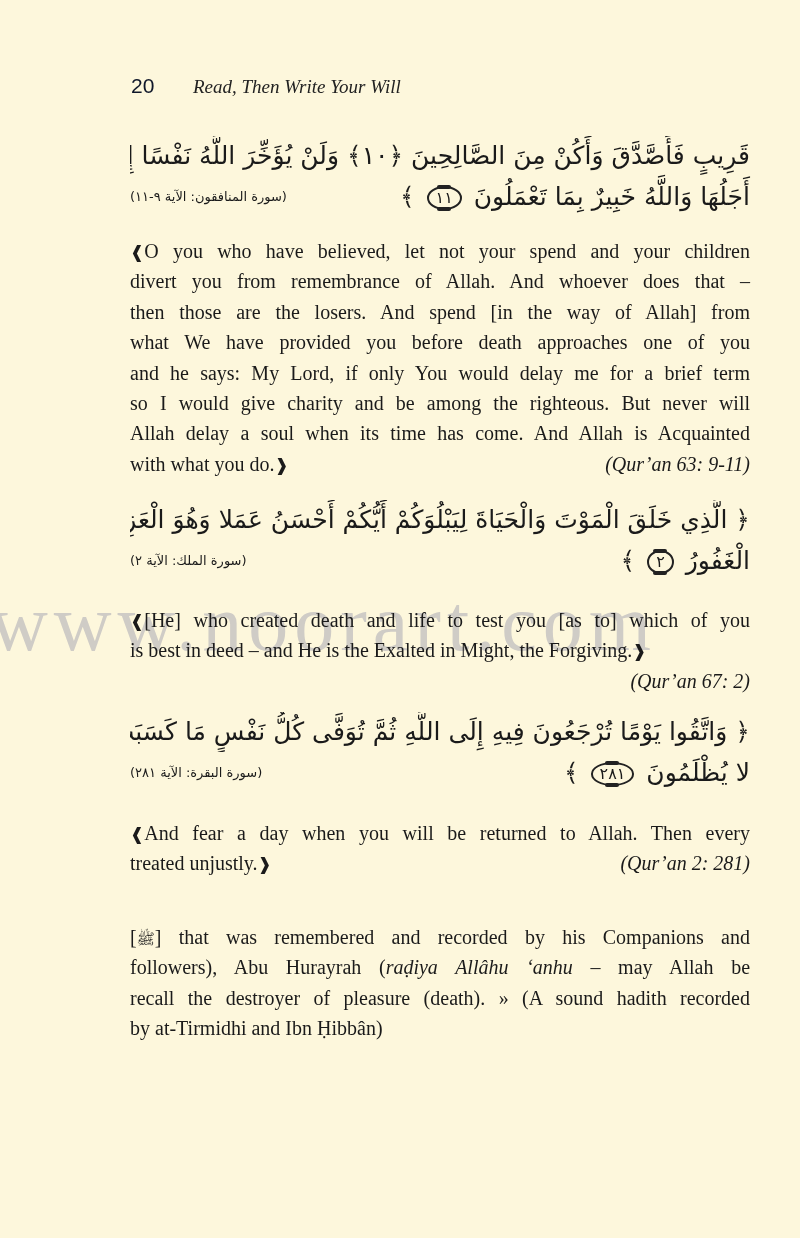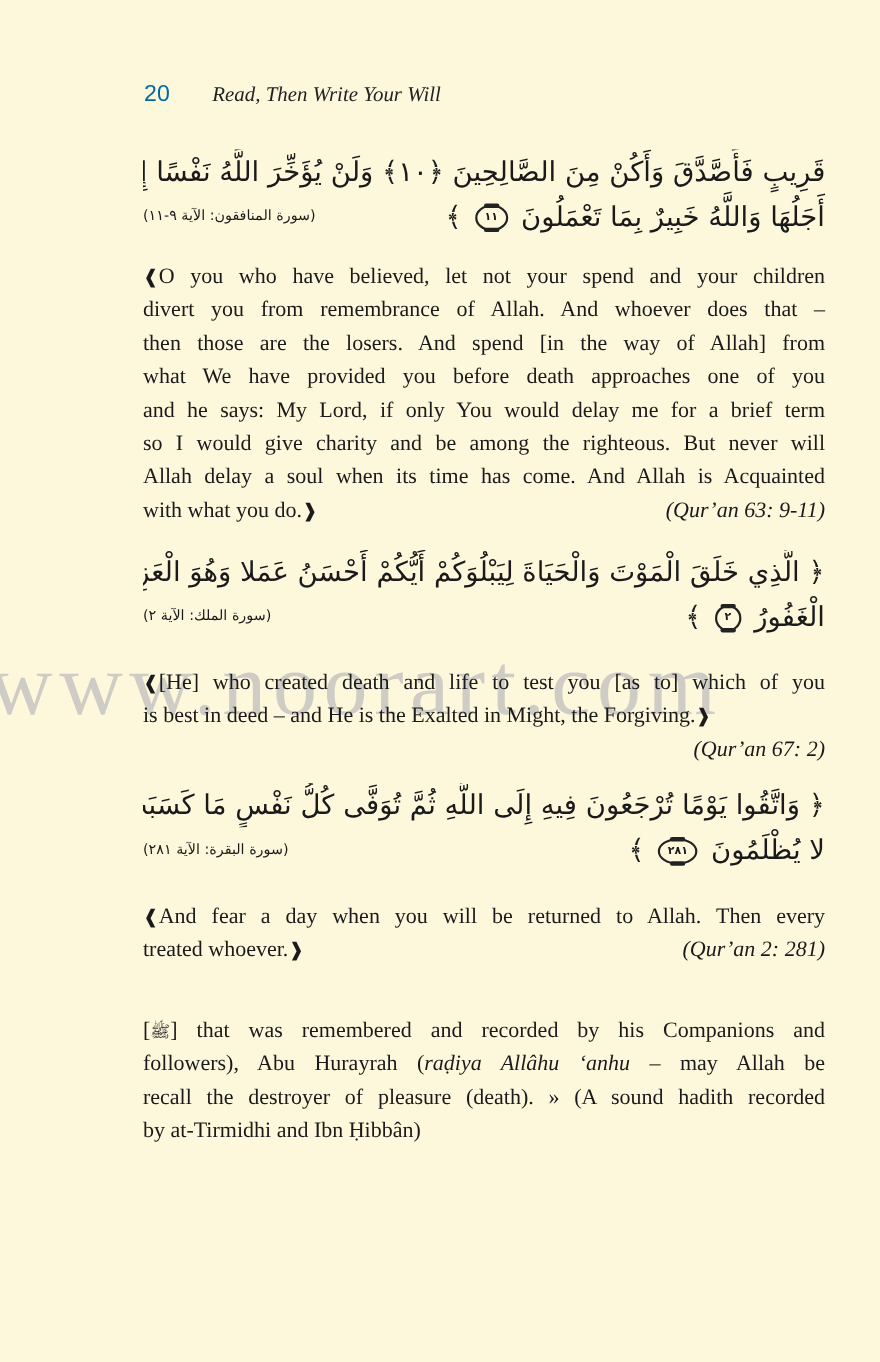--- a/index.html
+++ b/index.html
@@ -9,21 +9,21 @@
       position: relative; overflow: hidden;
       color: #1a1a1a;
       font-family: "Liberation Serif", serif;
     }
     .running-head {
       position: absolute; left: 131px; top: 74px;
       display: flex; align-items: baseline;
     }
     .page-num {
       font-family: "Liberation Sans", sans-serif;
-      font-size: 21px; color: #0369a1; width: 62px;
+      font-size: 21px; color: #0f172a; width: 62px;
     }
     .book-title {
       font-family: "Liberation Serif", serif;
       font-style: italic; font-size: 19px; color: #222;
     }
     .block { position: absolute; left: 130px; width: 620px; }
     .ar-line {
       direction: rtl; text-align: justify; text-align-last: justify;
       font-family: "DejaVu Sans", sans-serif;
       font-size: 25px; line-height: 40px; height: 40px;
@@ -34,22 +34,22 @@
       height: 40px;
     }
     .ar-last .ar-text {
       font-family: "DejaVu Sans", sans-serif; font-size: 25px; white-space: nowrap;
     }
     .ar-ref {
       font-family: "DejaVu Sans", sans-serif; font-size: 13px; direction: rtl; white-space: nowrap;
     }
     .ayah {
       display: inline-block; border: 2px solid #222; border-radius: 50%;
-      font-size: 10px; padding: 2px 7px; margin: 0 4px; vertical-align: middle;
-      line-height: 16px; position: relative; font-weight: bold;
+      font-size: 16px; padding: 2px 7px; margin: 0 4px; vertical-align: middle;
+      line-height: 16px; position: relative;
     }
     .ayah::before, .ayah::after {
       content: ""; position: absolute; left: 50%; transform: translateX(-50%);
       width: 14px; height: 4px; background: #222; border-radius: 2px;
     }
     .ayah::before { top: -3px; }
     .ayah::after { bottom: -3px; }
     .en {
       font-family: "Liberation Serif", serif;
       font-size: 20px; line-height: 30.4px; color: #1a1a1a;
@@ -130,21 +130,21 @@
       <span class="ayah">٢٨١</span>
       <span>﴾</span>
     </span>
     <span class="ar-ref">(سورة البقرة: الآية ٢٨١)</span>
   </div>
 </div>
 
 <div class="block en" style="top:818px;">
   <div class="en-line"><span class="orn">❰</span><span>And fear a day when you will be returned to Allah. Then every</span></div>
   <div class="en-line last">
-    <span><span>treated whoever.</span><span class="orn">❱</span></span>
+    <span><span>treated unjustly.</span><span class="orn">❱</span></span>
     <span class="ref">(Qur’an 2: 281)</span>
   </div>
 </div>
 
 <div class="block en" style="top:922px;">
   <div class="en-line">
     <span>[</span><span class="saw">ﷺ</span><span>] that was remembered and recorded by his Companions and</span>
   </div>
   <div class="en-line">
     <span>followers), Abu Hurayrah (</span><i>raḍiya Allâhu ‘anhu</i><span> – may Allah be</span>

